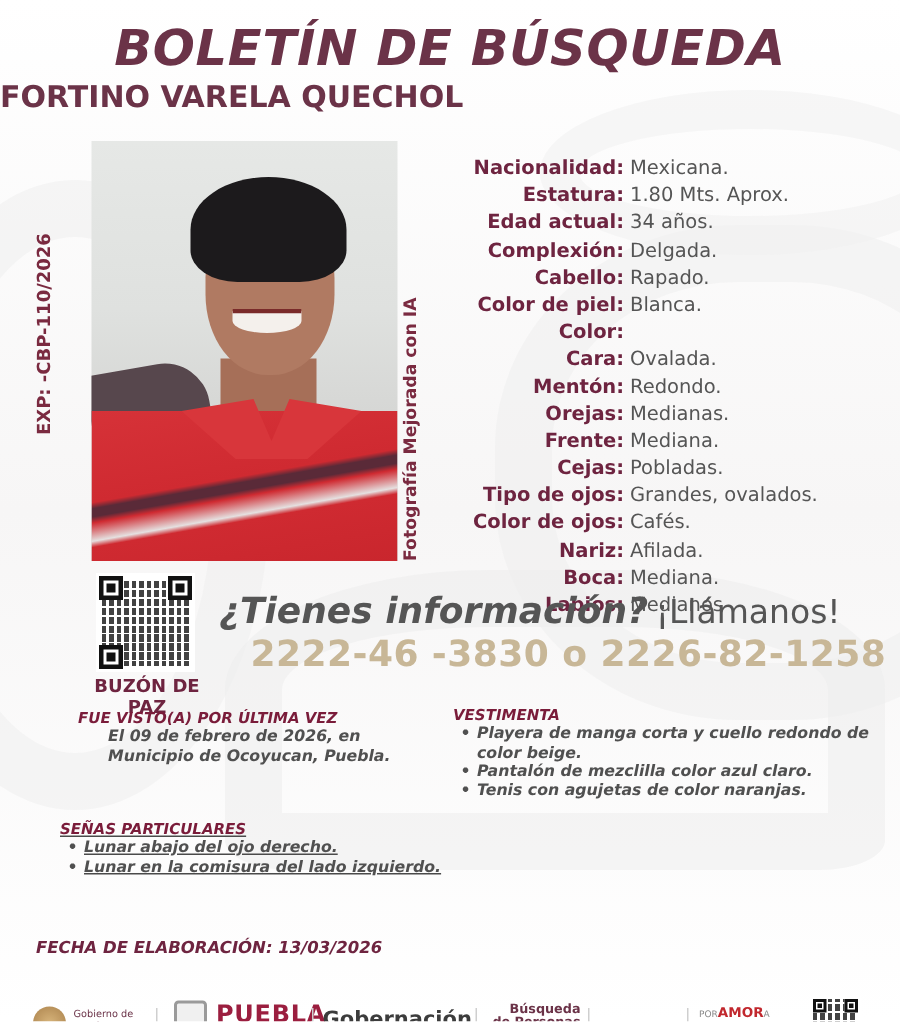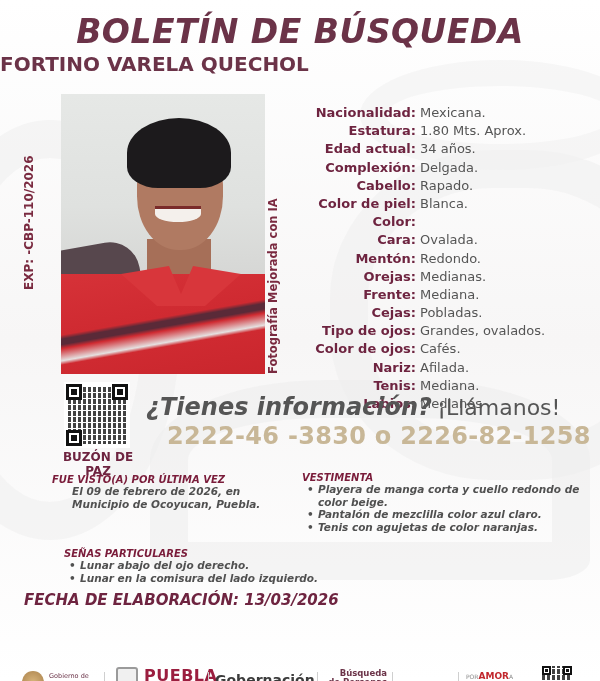--- a/index.html
+++ b/index.html
@@ -64,26 +64,26 @@
   .ask { position: absolute; left: 146px; top: 393px; white-space: nowrap; color: #5a5a5a; }
   .ask .strong { font-weight: bold; font-style: italic; font-size: 24px; color: #555555; }
   .ask .light { font-size: 22px; color: #555555; }
   .phones { position: absolute; left: 167px; top: 422px; white-space: nowrap; font-weight: bold;
             font-size: 24px; color: #c8b797; letter-spacing: 0.3px; }
 
   .sec-h { font-weight: bold; font-style: italic; font-size: 10px; color: #7a1c3a; }
   .sec-t { font-weight: bold; font-style: italic; font-size: 10.5px; color: #505050; line-height: 13px; margin-left: 20px; }
   .visto { position: absolute; left: 52px; top: 474px; width: 240px; }
   .vest  { position: absolute; left: 302px; top: 472px; width: 280px; }
-  .senas { position: absolute; left: 64px; top: 548px; width: 260px; }
+  .senas { position: absolute; left: 40px; top: 548px; width: 260px; text-decoration: underline; }
   ul.bul { list-style: none; padding-left: 16px; }
   ul.bul li { position: relative; font-weight: bold; font-style: italic; font-size: 10.5px; color: #505050; line-height: 12.5px; }
   ul.bul li::before { content: "•"; position: absolute; left: -11px; color: #505050; }
 
-  .fecha { position: absolute; left: 24px; top: 591px; font-weight: bold; font-style: italic; font-size: 15px; color: #6e2440; }
+  .fecha { position: absolute; left: 24px; top: 625px; font-weight: bold; font-style: italic; font-size: 11px; color: #6e2440; }
 
   .footer { position: absolute; left: 20px; top: 640px; width: 560px; height: 36px; margin-top: 24px; }
   .logo { position: absolute; top: 0; height: 36px; display: flex; align-items: center; }
   .sep { position: absolute; top: 8px; width: 1px; height: 20px; background: #cfcfcf; }
   .seal { width: 22px; height: 22px; border-radius: 50%; background: radial-gradient(circle, #d7b47b 0%, #b8915a 70%, #9e7a46 100%); }
   .gm-small { font-size: 6.5px; color: #6b3348; line-height: 7px; }
   .gm-big { font-family: "DejaVu Serif", serif; font-size: 11.5px; color: #6b3348; line-height: 12px; }
   .pb-shield { width: 22px; height: 30px; border: 2px solid #9a9a9a; border-radius: 3px 3px 8px 8px; background: #f0f0f0; }
   .pb-big { font-weight: bold; font-size: 16px; color: #9b1e3f; line-height: 16px; letter-spacing: 0.5px; }
   .pb-small { font-size: 6px; color: #9b1e3f; line-height: 7px; border-top: 1px solid #9b1e3f; }
@@ -182,21 +182,21 @@
       </div>
     <div class="row">
         <span class="lbl">Color de ojos:</span>
         <span class="val">Cafés.</span>
       </div>
     <div class="row">
         <span class="lbl">Nariz:</span>
         <span class="val">Afilada.</span>
       </div>
     <div class="row">
-        <span class="lbl">Tenis:</span>
+        <span class="lbl">Boca:</span>
         <span class="val">Mediana.</span>
       </div>
     <div class="row">
         <span class="lbl">Labios:</span>
         <span class="val">Medianos</span>
       </div>
   </div>
 
   <div class="qr qr-main">
     <div class="qr-cells"></div>

